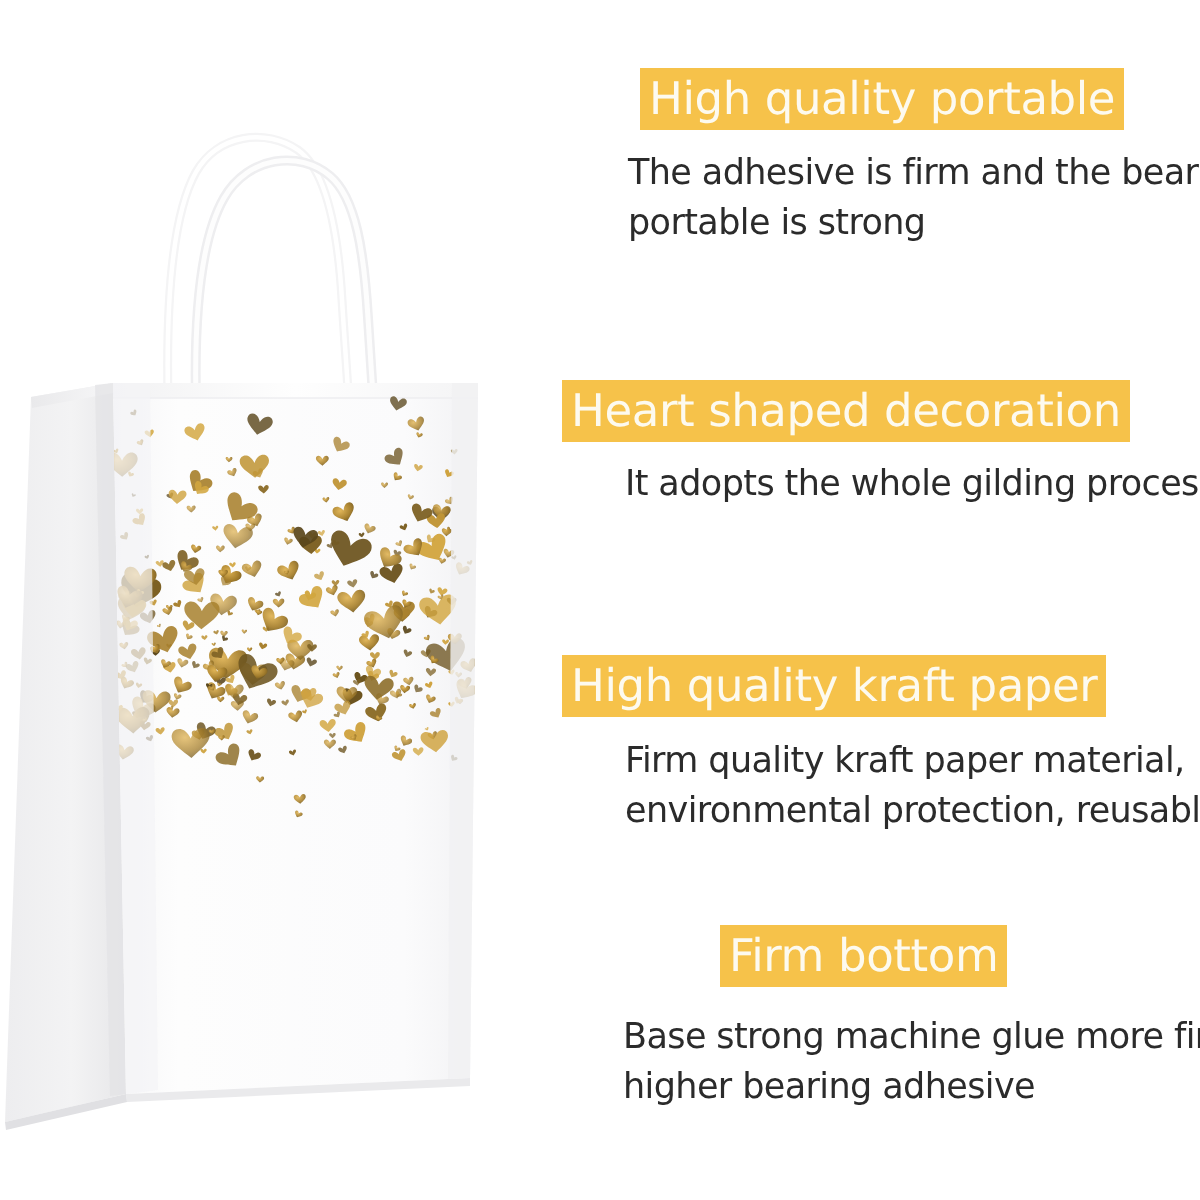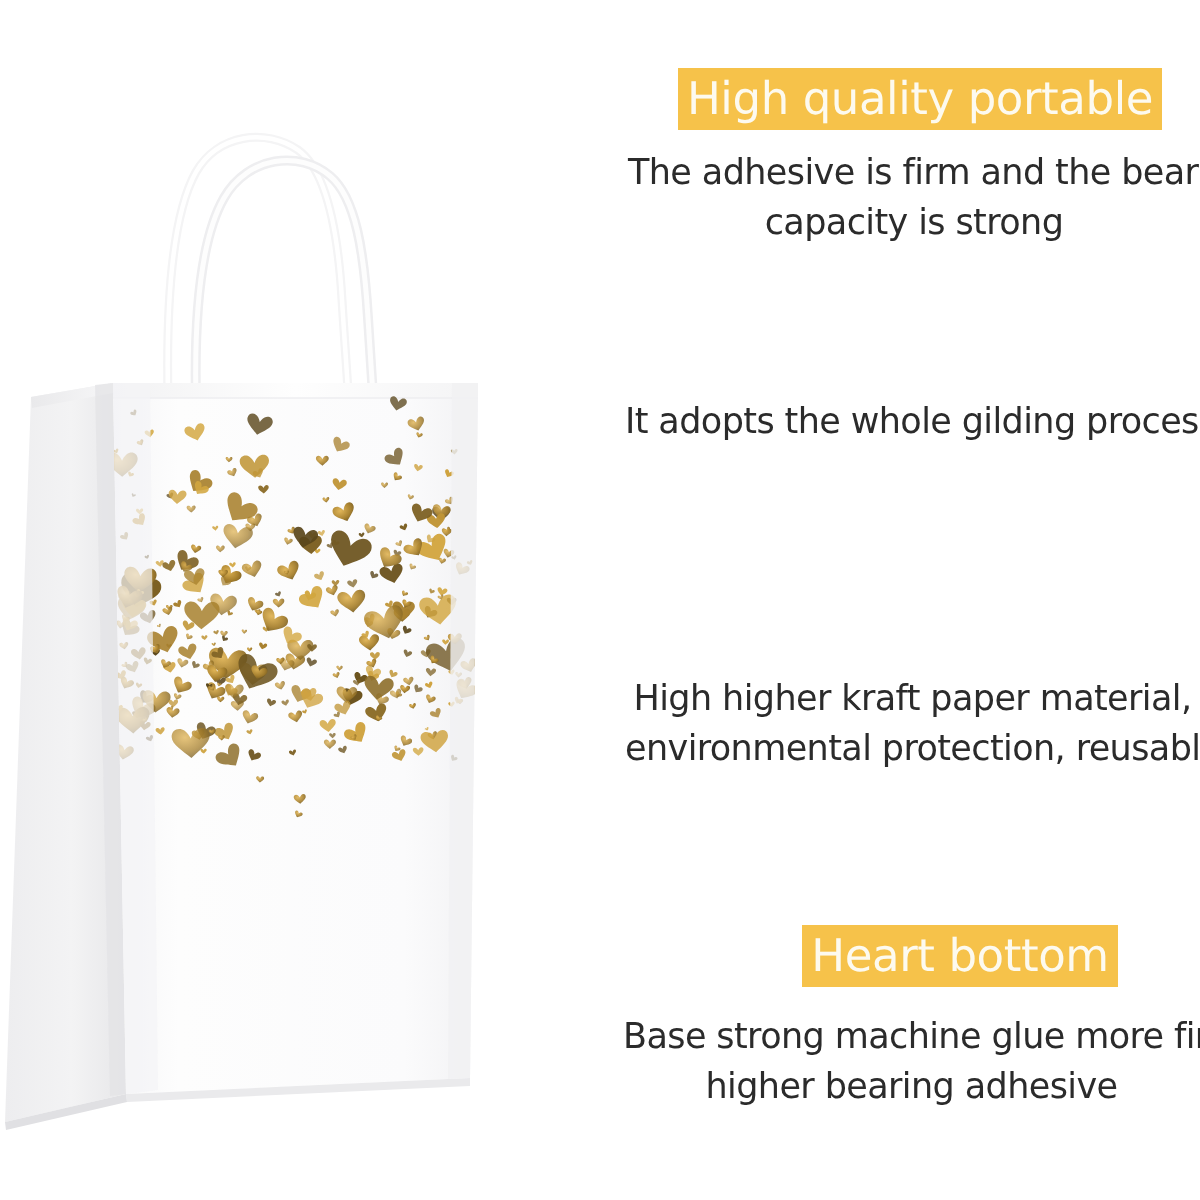--- a/index.html
+++ b/index.html
@@ -10,21 +10,20 @@
   }
   body {
     font-family: "Liberation Sans", sans-serif;
   }
   #page {
     position: relative;
     width: 1200px;
     height: 1200px;
     background: #ffffff;
     overflow: hidden;
-    text-align: center;
   }
 
   
   #product-photo {
     position: absolute;
     left: 0;
     top: 0;
     width: 540px;
     height: 1200px;
     background: #ffffff;
@@ -469,40 +468,46 @@
   </div>
 
   <div id="feature-list">
 
     <div class="feature-block" id="block-0">
       <div class="feature-title-wrap">
         <span class="feature-title">High quality portable</span>
       </div>
       <p class="feature-desc">
         <span>The adhesive is firm and the bearing</span>
-        <span>capacity is strong</span>
+        <span>portable is strong</span>
       </p>
     </div>
 
     <div class="feature-block" id="block-1">
+      <div class="feature-title-wrap">
+        <span class="feature-title">Heart shaped decoration</span>
+      </div>
       <p class="feature-desc">
         <span>It adopts the whole gilding process,</span>
       </p>
     </div>
 
     <div class="feature-block" id="block-2">
+      <div class="feature-title-wrap">
+        <span class="feature-title">High quality kraft paper</span>
+      </div>
       <p class="feature-desc">
-        <span>High higher kraft paper material,</span>
+        <span>Firm quality kraft paper material,</span>
         <span>environmental protection, reusable</span>
       </p>
     </div>
 
     <div class="feature-block" id="block-3">
       <div class="feature-title-wrap">
-        <span class="feature-title">Heart bottom</span>
+        <span class="feature-title">Firm bottom</span>
       </div>
       <p class="feature-desc">
         <span>Base strong machine glue more firm,</span>
         <span>higher bearing adhesive</span>
       </p>
     </div>
 
   </div>
 </div>
 

